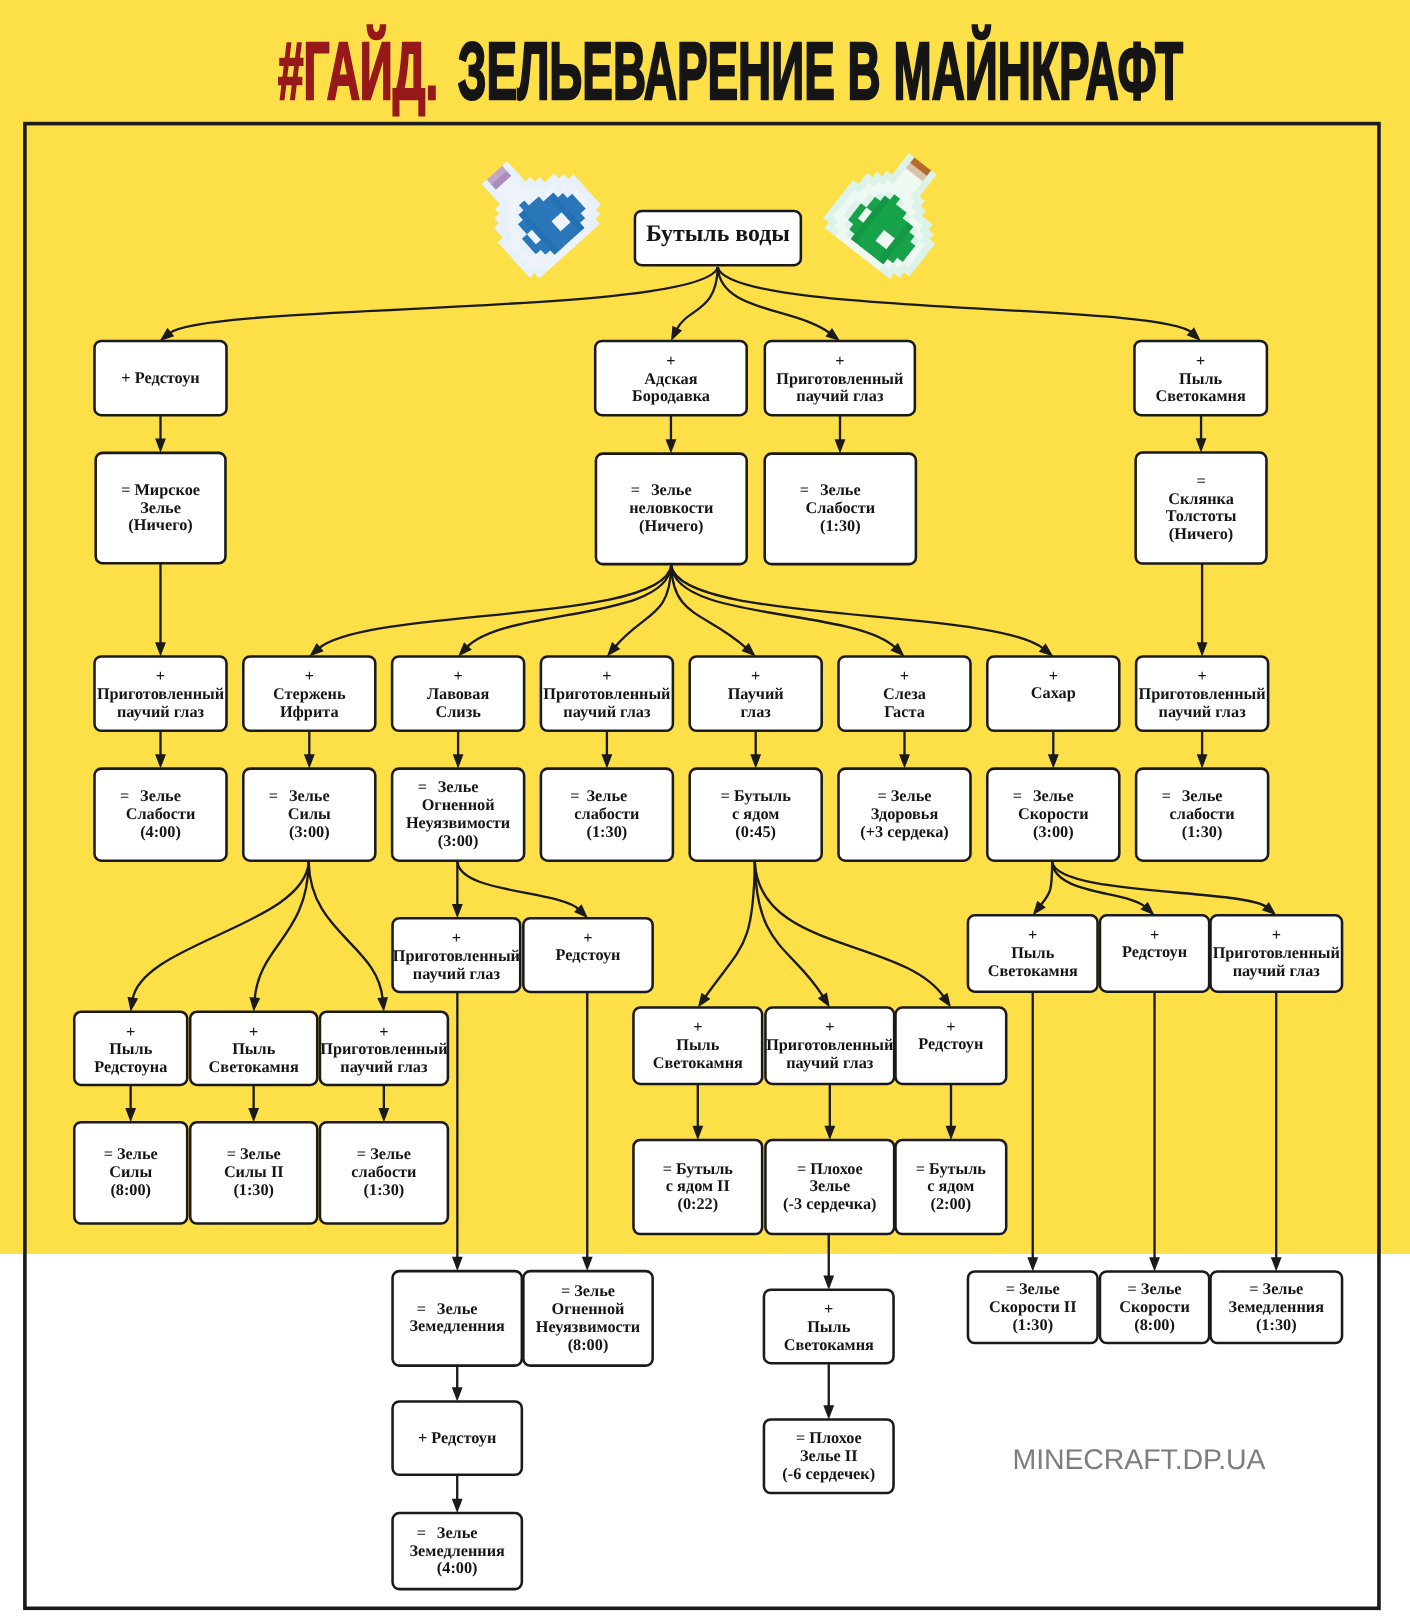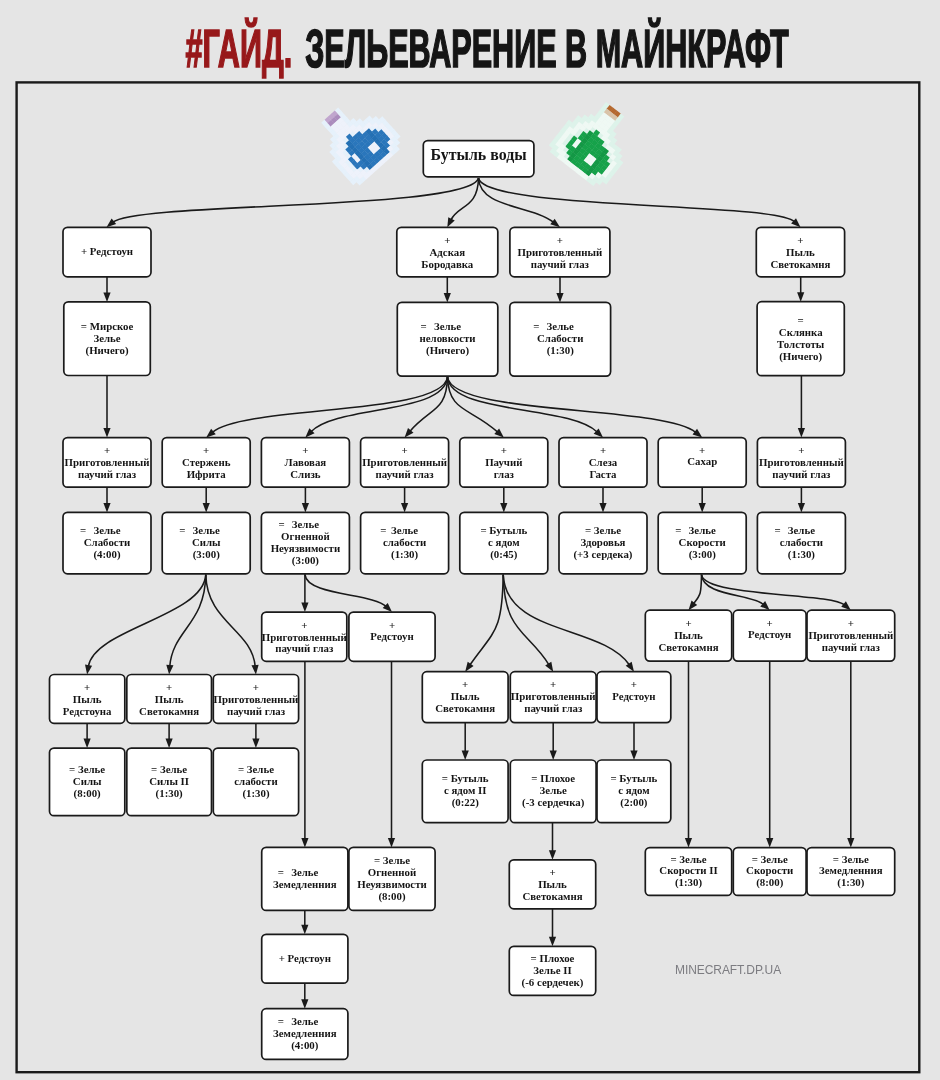--- a/index.html
+++ b/index.html
@@ -1,28 +1,28 @@
 <!DOCTYPE html>
 <html><head>
 <meta charset="utf-8">
 <title>guide</title>
 <style>
   html,body{margin:0;padding:0;background:#ffffff;}
   body{width:940px;height:1080px;overflow:hidden;font-family:"Liberation Serif",serif;}
-  #page{position:relative;width:940px;height:1080px;background:#e5e5e5;}
+  #page{position:relative;width:940px;height:836px;background:#fde047;}
   #title{position:absolute;left:0;top:0;width:940px;height:82px;}
   #title .tline{position:absolute;left:487px;top:16.5px;white-space:nowrap;
          font-family:"Liberation Sans",sans-serif;font-weight:bold;font-size:54.2px;
          color:#151515;transform:translateX(-50%) scaleX(0.5645);transform-origin:50% 0;
          -webkit-text-stroke:1.7px #151515;paint-order:stroke fill;}
   #title .hash{color:#97181a;-webkit-text-stroke:1.7px #97181a;margin-right:8px;}
   #diagram{position:absolute;left:0;top:0;}
   #diagram text{-webkit-font-smoothing:antialiased;}
   #wm{position:absolute;left:675px;top:963px;font-family:"Liberation Sans",sans-serif;
-      color:#7c7c81;font-size:12px;letter-spacing:-0.07px;font-weight:400;}
+      color:#7c7c81;font-size:19px;letter-spacing:-0.07px;font-weight:400;}
 </style>
 </head>
 <body>
 
 <div id="page">
   <div id="title">
       <div class="tline"><span class="hash">#ГАЙД.</span> <span>ЗЕЛЬЕВАРЕНИЕ В МАЙНКРАФТ</span></div>
     </div>
   <svg id="diagram" width="940" height="1080" viewBox="0 0 940 1080">
       <rect x="16.6" y="82.4" width="902.7" height="989.8" fill="none" stroke="#1a1a1a" stroke-width="2.4"></rect>

